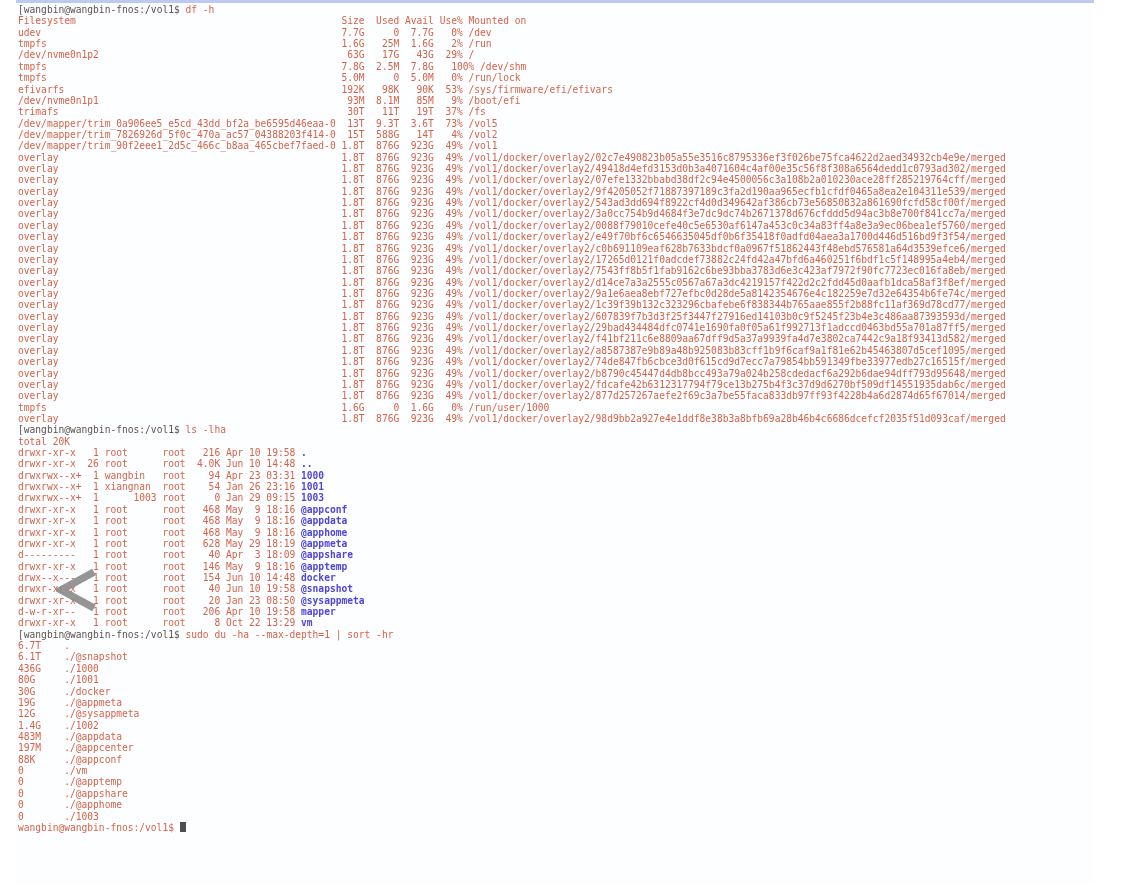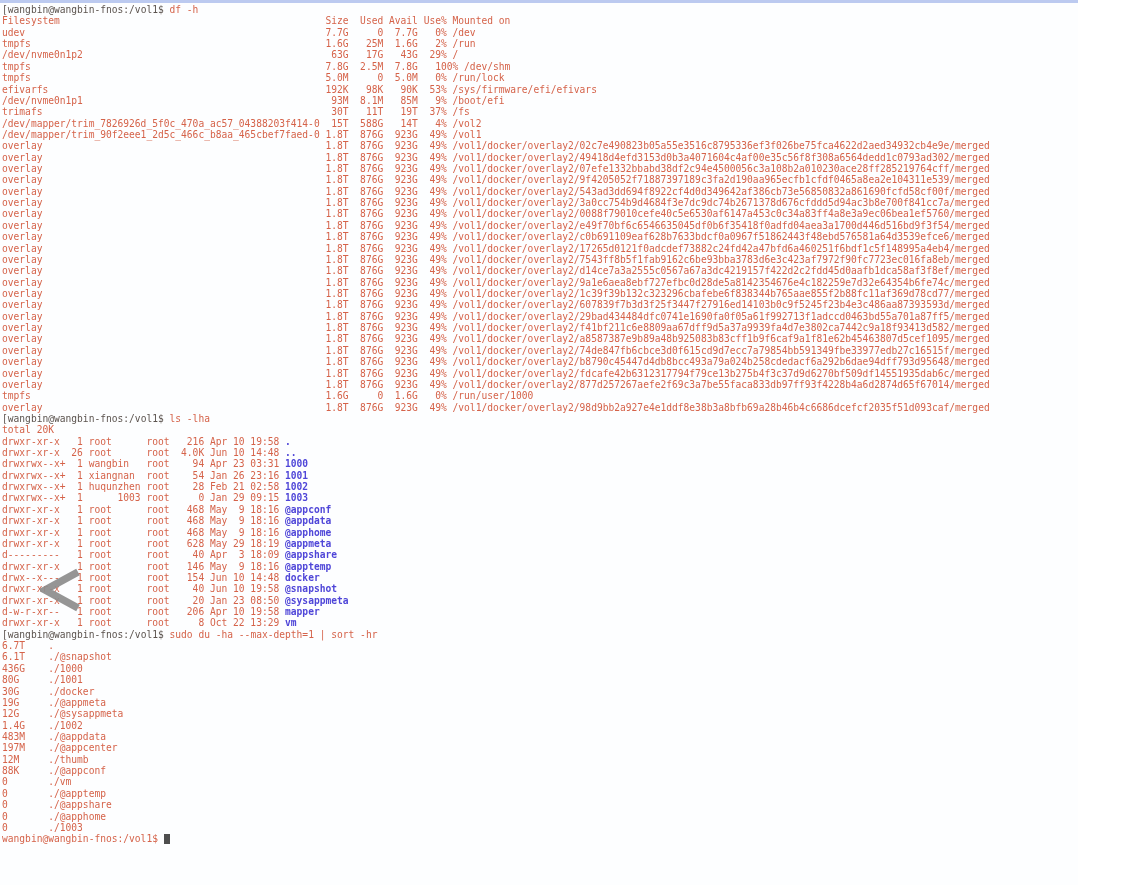--- a/index.html
+++ b/index.html
@@ -2,20 +2,21 @@
 <html style="--out: #d5634a; --dim: #5b534e; --cmd: #d5634a; --dir: #4f46d8; --cur: #4e4e4e;"><head>
 <meta charset="utf-8">
 <style>
   html,body{margin:0;padding:0;background:#ffffff;}
   body{font-family:"DejaVu Sans Mono","Liberation Mono",monospace;}
   .term{
     position:relative;
     width:1078px;
     min-height:885px;
     background:#fdfeff;
+    margin-left:16px;
   }
   .top-edge{
     height:3px;
     width:1078px;
     background:#bccaf0;
   }
   #screen{
     padding:1px 0 0 2px;
     font-size:9.61px;
     line-height:11.36px;
@@ -48,20 +49,21 @@
       <div class="line"><span class="s-dim">[</span><span class="s-dim">wangbin@wangbin-fnos:/vol1$ </span><span class="s-cmd">df -h</span></div>
       <div class="line"><span class="s-out">Filesystem                                              Size  Used Avail Use% Mounted on</span></div>
       <div class="line"><span class="s-out">udev                                                    7.7G     0  7.7G   0% /dev</span></div>
       <div class="line"><span class="s-out">tmpfs                                                   1.6G   25M  1.6G   2% /run</span></div>
       <div class="line"><span class="s-out">/dev/nvme0n1p2                                           63G   17G   43G  29% /</span></div>
       <div class="line"><span class="s-out">tmpfs                                                   7.8G  2.5M  7.8G   100% /dev/shm</span></div>
       <div class="line"><span class="s-out">tmpfs                                                   5.0M     0  5.0M   0% /run/lock</span></div>
       <div class="line"><span class="s-out">efivarfs                                                192K   98K   90K  53% /sys/firmware/efi/efivars</span></div>
       <div class="line"><span class="s-out">/dev/nvme0n1p1                                           93M  8.1M   85M   9% /boot/efi</span></div>
       <div class="line"><span class="s-out">trimafs                                                  30T   11T   19T  37% /fs</span></div>
+      <div class="line"><span class="s-out">/dev/mapper/trim_0a906ee5_e5cd_43dd_bf2a_be6595d46eaa-0  13T  9.3T  3.6T  73% /vol5</span></div>
       <div class="line"><span class="s-out">/dev/mapper/trim_7826926d_5f0c_470a_ac57_04388203f414-0  15T  588G   14T   4% /vol2</span></div>
       <div class="line"><span class="s-out">/dev/mapper/trim_90f2eee1_2d5c_466c_b8aa_465cbef7faed-0 1.8T  876G  923G  49% /vol1</span></div>
       <div class="line"><span class="s-out">overlay                                                 1.8T  876G  923G  49% /vol1/docker/overlay2/02c7e490823b05a55e3516c8795336ef3f026be75fca4622d2aed34932cb4e9e/merged</span></div>
       <div class="line"><span class="s-out">overlay                                                 1.8T  876G  923G  49% /vol1/docker/overlay2/49418d4efd3153d0b3a4071604c4af00e35c56f8f308a6564dedd1c0793ad302/merged</span></div>
       <div class="line"><span class="s-out">overlay                                                 1.8T  876G  923G  49% /vol1/docker/overlay2/07efe1332bbabd38df2c94e4500056c3a108b2a010230ace28ff285219764cff/merged</span></div>
       <div class="line"><span class="s-out">overlay                                                 1.8T  876G  923G  49% /vol1/docker/overlay2/9f4205052f71887397189c3fa2d190aa965ecfb1cfdf0465a8ea2e104311e539/merged</span></div>
       <div class="line"><span class="s-out">overlay                                                 1.8T  876G  923G  49% /vol1/docker/overlay2/543ad3dd694f8922cf4d0d349642af386cb73e56850832a861690fcfd58cf00f/merged</span></div>
       <div class="line"><span class="s-out">overlay                                                 1.8T  876G  923G  49% /vol1/docker/overlay2/3a0cc754b9d4684f3e7dc9dc74b2671378d676cfddd5d94ac3b8e700f841cc7a/merged</span></div>
       <div class="line"><span class="s-out">overlay                                                 1.8T  876G  923G  49% /vol1/docker/overlay2/0088f79010cefe40c5e6530af6147a453c0c34a83ff4a8e3a9ec06bea1ef5760/merged</span></div>
       <div class="line"><span class="s-out">overlay                                                 1.8T  876G  923G  49% /vol1/docker/overlay2/e49f70bf6c6546635045df0b6f35418f0adfd04aea3a1700d446d516bd9f3f54/merged</span></div>
@@ -80,21 +82,20 @@
       <div class="line"><span class="s-out">overlay                                                 1.8T  876G  923G  49% /vol1/docker/overlay2/fdcafe42b6312317794f79ce13b275b4f3c37d9d6270bf509df14551935dab6c/merged</span></div>
       <div class="line"><span class="s-out">overlay                                                 1.8T  876G  923G  49% /vol1/docker/overlay2/877d257267aefe2f69c3a7be55faca833db97ff93f4228b4a6d2874d65f67014/merged</span></div>
       <div class="line"><span class="s-out">tmpfs                                                   1.6G     0  1.6G   0% /run/user/1000</span></div>
       <div class="line"><span class="s-out">overlay                                                 1.8T  876G  923G  49% /vol1/docker/overlay2/98d9bb2a927e4e1ddf8e38b3a8bfb69a28b46b4c6686dcefcf2035f51d093caf/merged</span></div>
       <div class="line"><span class="s-dim">[</span><span class="s-dim">wangbin@wangbin-fnos:/vol1$ </span><span class="s-cmd">ls -lha</span></div>
       <div class="line"><span class="s-out">total 20K</span></div>
       <div class="line"><span class="s-out">drwxr-xr-x   1 root      root   216 Apr 10 19:58 </span><span class="s-dir">.</span></div>
       <div class="line"><span class="s-out">drwxr-xr-x  26 root      root  4.0K Jun 10 14:48 </span><span class="s-dir">..</span></div>
       <div class="line"><span class="s-out">drwxrwx--x+  1 wangbin   root    94 Apr 23 03:31 </span><span class="s-dir">1000</span></div>
       <div class="line"><span class="s-out">drwxrwx--x+  1 xiangnan  root    54 Jan 26 23:16 </span><span class="s-dir">1001</span></div>
-      <div class="line"><span class="s-out">drwxrwx--x+  1 huqunzhen root    28 Feb 21 02:58 </span><span class="s-dir">1002</span></div>
       <div class="line"><span class="s-out">drwxrwx--x+  1      1003 root     0 Jan 29 09:15 </span><span class="s-dir">1003</span></div>
       <div class="line"><span class="s-out">drwxr-xr-x   1 root      root   468 May  9 18:16 </span><span class="s-dir">@appconf</span></div>
       <div class="line"><span class="s-out">drwxr-xr-x   1 root      root   468 May  9 18:16 </span><span class="s-dir">@appdata</span></div>
       <div class="line"><span class="s-out">drwxr-xr-x   1 root      root   468 May  9 18:16 </span><span class="s-dir">@apphome</span></div>
       <div class="line"><span class="s-out">drwxr-xr-x   1 root      root   628 May 29 18:19 </span><span class="s-dir">@appmeta</span></div>
       <div class="line"><span class="s-out">d---------   1 root      root    40 Apr  3 18:09 </span><span class="s-dir">@appshare</span></div>
       <div class="line"><span class="s-out">drwxr-xr-x   1 root      root   146 May  9 18:16 </span><span class="s-dir">@apptemp</span></div>
       <div class="line"><span class="s-out">drwx--x---   1 root      root   154 Jun 10 14:48 </span><span class="s-dir">docker</span></div>
       <div class="line"><span class="s-out">drwxr-xr-x   1 root      root    40 Jun 10 19:58 </span><span class="s-dir">@snapshot</span></div>
       <div class="line"><span class="s-out">drwxr-xr-x   1 root      root    20 Jan 23 08:50 </span><span class="s-dir">@sysappmeta</span></div>
@@ -104,21 +105,20 @@
       <div class="line"><span class="s-out">6.7T    .</span></div>
       <div class="line"><span class="s-out">6.1T    ./@snapshot</span></div>
       <div class="line"><span class="s-out">436G    ./1000</span></div>
       <div class="line"><span class="s-out">80G     ./1001</span></div>
       <div class="line"><span class="s-out">30G     ./docker</span></div>
       <div class="line"><span class="s-out">19G     ./@appmeta</span></div>
       <div class="line"><span class="s-out">12G     ./@sysappmeta</span></div>
       <div class="line"><span class="s-out">1.4G    ./1002</span></div>
       <div class="line"><span class="s-out">483M    ./@appdata</span></div>
       <div class="line"><span class="s-out">197M    ./@appcenter</span></div>
-      <div class="line"><span class="s-out">12M     ./thumb</span></div>
       <div class="line"><span class="s-out">88K     ./@appconf</span></div>
       <div class="line"><span class="s-out">0       ./vm</span></div>
       <div class="line"><span class="s-out">0       ./@apptemp</span></div>
       <div class="line"><span class="s-out">0       ./@appshare</span></div>
       <div class="line"><span class="s-out">0       ./@apphome</span></div>
       <div class="line"><span class="s-out">0       ./1003</span></div>
       <div class="line"><span class="s-cmd">wangbin@wangbin-fnos:/vol1$ </span><span class="cursor"></span></div>
     </div>
   <svg class="pointer" viewBox="0 0 44 44">
     <polyline id="ptr" points="38,4 5,22 38,40" fill="none" stroke="#8c8c8c" stroke-width="7.5" opacity="0.92"></polyline>

